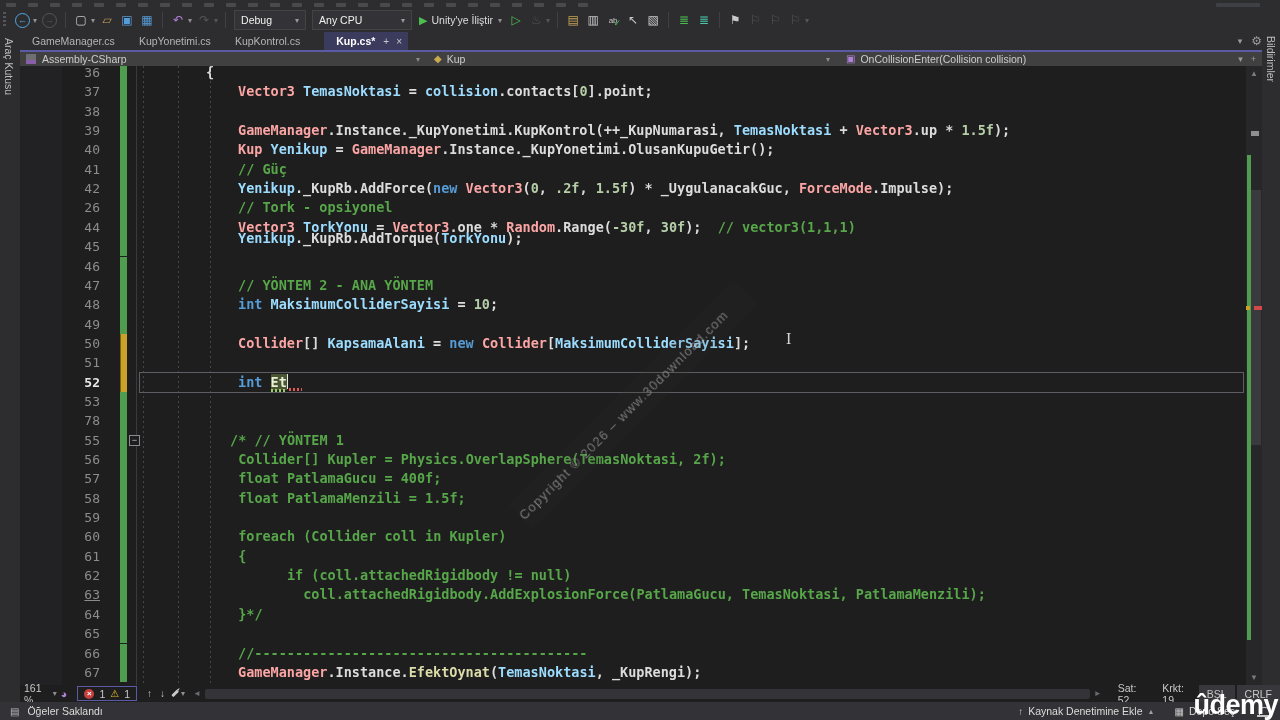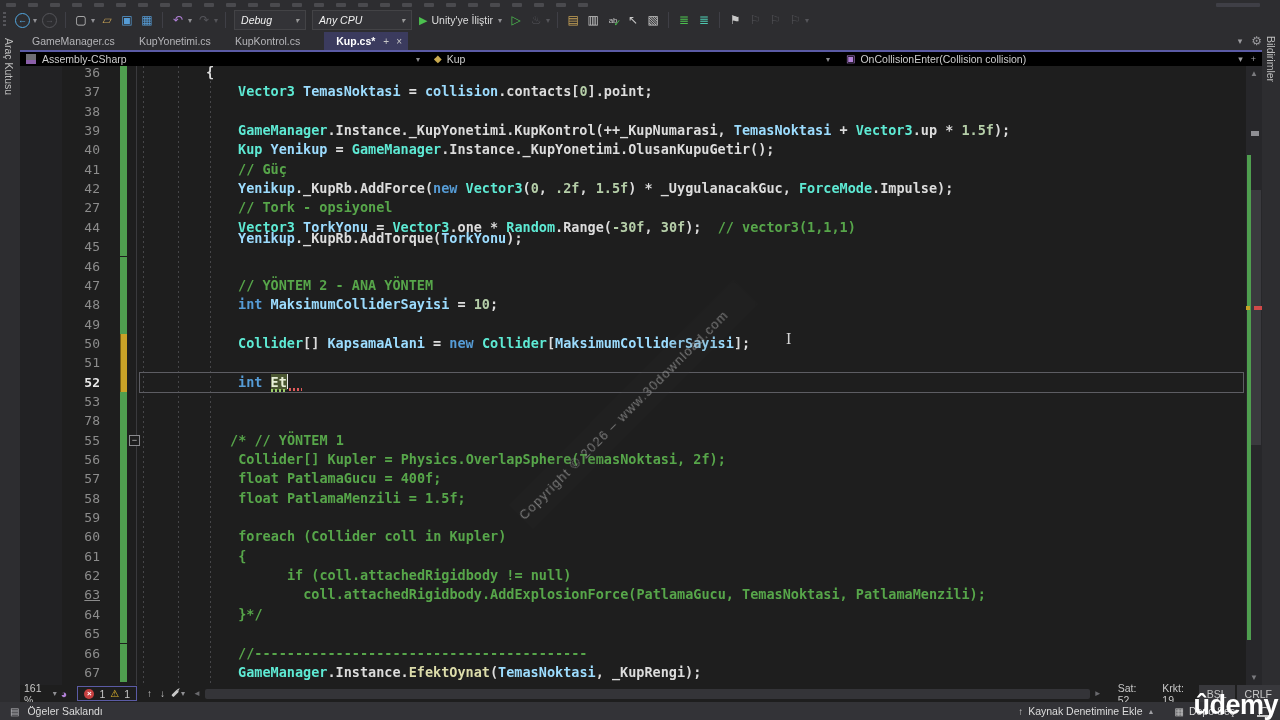--- a/index.html
+++ b/index.html
@@ -15,21 +15,21 @@
            background:repeating-linear-gradient(to bottom,#55555a 0 2px,transparent 2px 4px);}
   .tb-icon{width:18px;height:16px;display:flex;align-items:center;justify-content:center;
            font-size:12px;margin:0 1px;cursor:default;}
   .tb-icon.circ{width:13px;height:13px;border:1px solid currentColor;border-radius:50%;font-size:9px;margin:0 3px;}
   .blue{color:#52a7e0}.blue2{color:#569cd6}.gold{color:#c8a356}.purp{color:#b180d7}
   .green{color:#4cc04f}.teal{color:#4ec9b0}.lite{color:#c8c8c8}.dis{color:#55555a}
   .tb-caret{font-size:8px;color:#909094;margin:0 2px 0 0;align-self:center;}
   .tb-caret.dis{color:#55555a}
   .tb-sep{width:1px;height:16px;background:#3f3f46;margin:0 5px;}
   .tb-combo{height:18px;background:#333337;border:1px solid #434346;display:flex;align-items:center;
-            font-size:10.5px;color:#f1f1f1;padding:0 6px;margin:0 3px;min-width:58px;justify-content:space-between;font-style:italic;}
+            font-size:10.5px;color:#f1f1f1;padding:0 6px;margin:0 3px;min-width:58px;justify-content:space-between;}
   .tb-combo .cbc{font-size:8px;color:#999;margin-left:10px;}
   .tb-run{display:flex;align-items:center;margin:0 4px;font-size:10.5px;color:#ddd;}
   .tb-run .play{color:#4cc04f;font-size:11px;margin-right:4px;}
   .tb-run .rc{font-size:8px;color:#909094;margin-left:5px;}
   .tb-icon.spell{font-size:8px;color:#c8c8c8;position:relative;letter-spacing:0;}
   .tb-icon.spell i{font-style:normal;position:absolute;right:1px;bottom:0;color:#4cc04f;font-size:9px;}
   
   .left-strip{position:absolute;left:0;top:32px;width:20px;height:670px;background:#2d2d30;}
   .v-label{writing-mode:vertical-rl;font-size:10.5px;color:#bebebe;position:absolute;}
   .left-strip .v-label{left:3px;top:6px;}
@@ -40,21 +40,21 @@
             display:flex;align-items:stretch;}
   .tabstrip::after{content:"";position:absolute;left:0;right:0;bottom:-2px;height:2px;background:#5b5ba5;}
   .tab{display:flex;align-items:center;padding:0 12px;font-size:10.5px;color:#b4b4b8;cursor:default;}
   .tab.active{background:#3b3b5e;color:#fff;font-weight:bold;margin-left:12px;padding-right:6px;}
   .tab .pin{font-weight:normal;font-size:10px;color:#c8c8c8;margin-left:8px;}
   .tab .close{font-weight:normal;font-size:10px;color:#c8c8c8;margin-left:7px;}
   .tabstrip-right{position:absolute;right:2px;top:0;height:18px;display:flex;align-items:center;gap:8px;}
   .tabstrip-right span{font-size:9px;color:#9a9a9e;}
   .tabstrip-right .gear{font-size:12px;}
   
-  .breadcrumb{position:absolute;left:20px;top:52px;width:1242px;height:14px;background:#000000;
+  .breadcrumb{position:absolute;left:20px;top:52px;width:1242px;height:14px;background:#404040;
               display:flex;align-items:center;font-size:10.5px;color:#cccccc;}
   .bc-ico{width:10px;height:10px;margin:0 6px 0 6px;position:relative;flex:none;}
   .proj-ico{background:#6e6e74;}
   .proj-ico::after{content:"";position:absolute;left:0;right:0;bottom:0;height:4px;background:#8a5fa8;}
   .class-ico{background:transparent;color:#c8a94e;font-size:10px;line-height:10px;width:auto;margin-right:5px;}
   .method-ico{background:transparent;color:#b180d7;font-size:10px;line-height:10px;width:auto;margin-right:5px;}
   .bc-caret{font-size:8px;color:#8a8a8e;}
   .bc-seg1{width:400px;display:flex;align-items:center;}
   .bc-seg1 .bc-caret{margin-left:auto;}
   .bc-seg2{width:410px;display:flex;align-items:center;padding-left:8px;box-sizing:border-box;}
@@ -69,21 +69,21 @@
            font-family:"DejaVu Sans Mono",monospace;font-size:13px;color:#8c8c8c;}
   .gut-row.cur{color:#e8e8e8;font-weight:bold;}
   .chg-bar{position:absolute;left:100px;width:7px;}
   .chg-green{background:#4f9e4f;}
   .chg-yellow{background:#c9a227;border-left:1px solid #7a6114;box-sizing:border-box;}
   .fold-line{position:absolute;left:116px;top:0;bottom:0;width:1px;background:#3a3a3d;}
   .guide{position:absolute;top:0;bottom:0;width:1px;
          background:repeating-linear-gradient(to bottom,#464649 0 2px,transparent 2px 5px);}
   .code-row{position:absolute;left:123px;white-space:pre;
             font-family:"DejaVu Sans Mono",monospace;font-size:13.5px;font-weight:600;line-height:19.35px;}
-  .tk-p{color:#dcdcdc}.tk-k{color:#569cd6}.tk-t{color:#5eead4}.tk-v{color:#9cdcfe}
+  .tk-p{color:#dcdcdc}.tk-k{color:#569cd6}.tk-t{color:#fca5a5}.tk-v{color:#9cdcfe}
   .tk-n{color:#b5cea8}.tk-c{color:#57a64a}.tk-m{color:#dcdcaa}
   .tk-et{color:#e8f0d8;background:#4a5631;position:relative;}
   .tk-et::after{content:"";position:absolute;left:0;right:0;bottom:-2px;height:3px;
         background:repeating-linear-gradient(90deg,#9ccf6a 0 2px,transparent 2px 4px);}
   .caret-bar{display:inline-block;width:1.5px;height:15px;background:#e8e8e8;vertical-align:-2px;}
   .red-squiggle{display:inline-block;width:13px;height:3px;margin-left:1px;vertical-align:-4px;
         background:repeating-linear-gradient(90deg,#e05a5a 0 2px,transparent 2px 4px);}
   .cur-line-box{position:absolute;left:119px;right:2px;height:21px;border:1px solid #5d5d63;box-sizing:border-box;pointer-events:none;}
   .fold-box{position:absolute;left:109px;width:11px;height:11px;border:1px solid #8a8a8e;background:#1e1e1e;
             color:#c8c8c8;font-size:9px;line-height:9px;text-align:center;box-sizing:border-box;}
@@ -281,21 +281,21 @@
         <div class="code-row" style="top: 55.05px; height: 19.35px; padding-left: 95px;"><span class="tk-t">GameManager</span><span class="tk-p">.Instance._KupYonetimi.KupKontrol(++_KupNumarasi, </span><span class="tk-v">TemasNoktasi</span><span class="tk-p"> + </span><span class="tk-t">Vector3</span><span class="tk-p">.up * </span><span class="tk-n">1.5f</span><span class="tk-p">);</span></div>
         <div class="gut-row" style="top: 74.4px; height: 19.35px; line-height: 19.35px;">40</div>
         <div class="chg-bar chg-green" style="top: 74.4px; height: 19.35px;"></div>
         <div class="code-row" style="top: 74.4px; height: 19.35px; padding-left: 95px;"><span class="tk-t">Kup</span><span class="tk-p"> </span><span class="tk-v">Yenikup</span><span class="tk-p"> = </span><span class="tk-t">GameManager</span><span class="tk-p">.Instance._KupYonetimi.OlusanKupuGetir();</span></div>
         <div class="gut-row" style="top: 93.75px; height: 19.35px; line-height: 19.35px;">41</div>
         <div class="chg-bar chg-green" style="top: 93.75px; height: 19.35px;"></div>
         <div class="code-row" style="top: 93.75px; height: 19.35px; padding-left: 95px;"><span class="tk-c">// Güç</span></div>
         <div class="gut-row" style="top: 113.1px; height: 19.35px; line-height: 19.35px; text-align: right;">42</div>
         <div class="chg-bar chg-green" style="top: 113.1px; height: 19.35px;"></div>
         <div class="code-row" style="top: 113.1px; height: 19.35px; padding-left: 95px;"><span class="tk-v">Yenikup</span><span class="tk-p">._KupRb.AddForce(</span><span class="tk-k">new</span><span class="tk-p"> </span><span class="tk-t">Vector3</span><span class="tk-p">(</span><span class="tk-n">0</span><span class="tk-p">, </span><span class="tk-n">.2f</span><span class="tk-p">, </span><span class="tk-n">1.5f</span><span class="tk-p">) * _UygulanacakGuc, </span><span class="tk-t">ForceMode</span><span class="tk-p">.Impulse);</span></div>
-        <div class="gut-row" style="top: 132.45px; height: 19.35px; line-height: 19.35px;">27</div>
+        <div class="gut-row" style="top: 132.45px; height: 19.35px; line-height: 19.35px;">26</div>
         <div class="chg-bar chg-green" style="top: 132.45px; height: 19.35px;"></div>
         <div class="code-row" style="top: 132.45px; height: 19.35px; padding-left: 95px;"><span class="tk-c">// Tork - opsiyonel</span></div>
         <div class="gut-row" style="top: 151.8px; height: 19.35px; line-height: 19.35px;">44</div>
         <div class="chg-bar chg-green" style="top: 151.8px; height: 19.35px;"></div>
         <div class="code-row" style="top: 151.8px; height: 19.35px; padding-left: 95px;"><span class="tk-t">Vector3</span><span class="tk-p"> </span><span class="tk-v">TorkYonu</span><span class="tk-p"> = </span><span class="tk-t">Vector3</span><span class="tk-p">.one * </span><span class="tk-t">Random</span><span class="tk-p">.Range(</span><span class="tk-n">-30f</span><span class="tk-p">, </span><span class="tk-n">30f</span><span class="tk-p">);  </span><span class="tk-c">// vector3(1,1,1)</span></div>
         <div class="gut-row" style="top: 171.15px; height: 19.35px; line-height: 19.35px;">45</div>
         <div class="chg-bar chg-green" style="top: 171.15px; height: 19.35px;"></div>
         <div class="code-row" style="top: 163px; height: 19.35px; padding-left: 95px;"><span class="tk-v">Yenikup</span><span class="tk-p">._KupRb.AddTorque(</span><span class="tk-v">TorkYonu</span><span class="tk-p">);</span></div>
         <div class="gut-row" style="top: 190.5px; height: 19.35px; line-height: 19.35px;">46</div>
         <div class="chg-bar chg-green" style="top: 190.5px; height: 19.35px;"></div>

